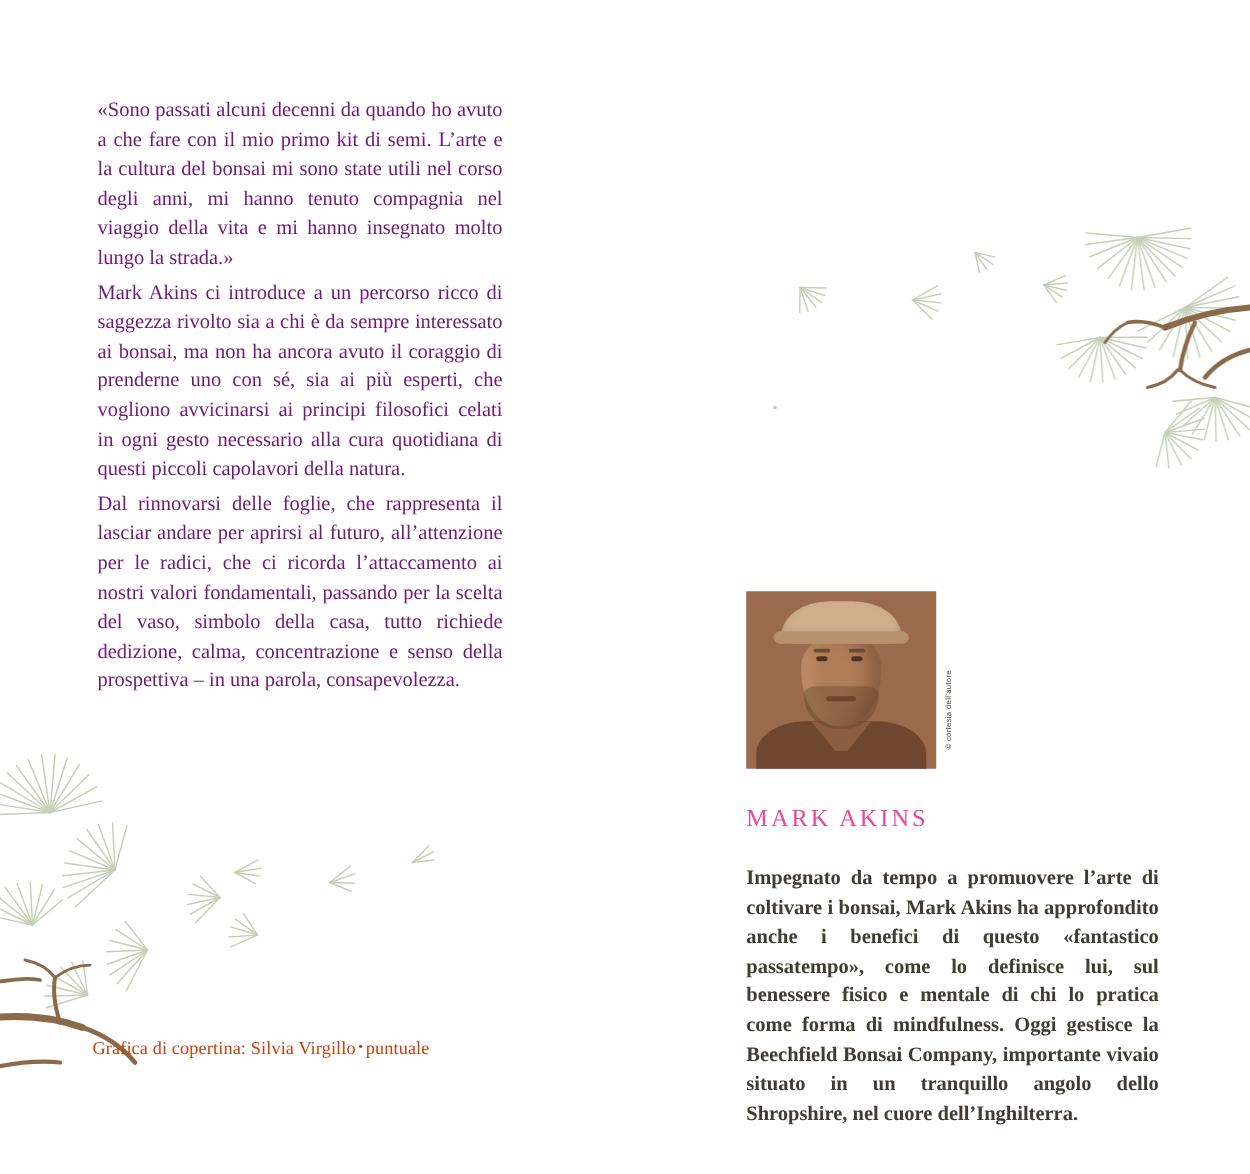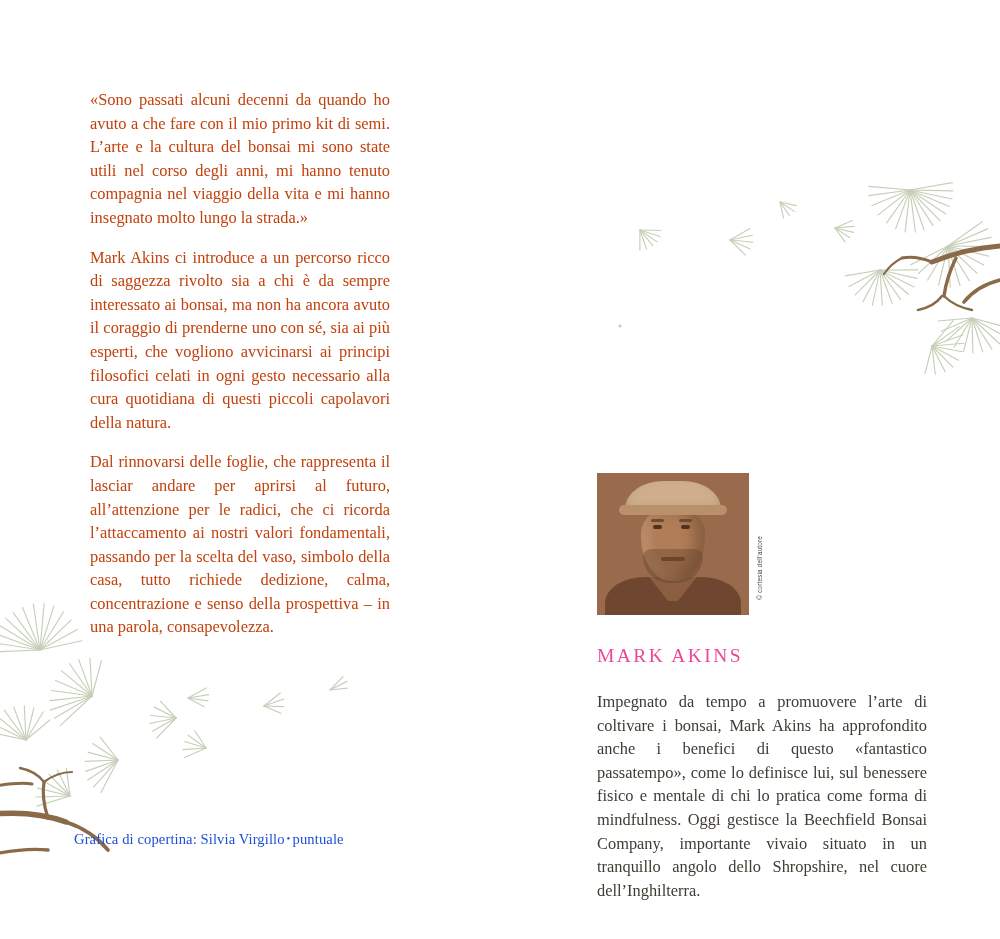--- a/index.html
+++ b/index.html
@@ -35,35 +35,35 @@
   }
 
   
   .left-col {
     position: absolute;
     left: 74px;
     top: 72px;
     width: 332px;
   }
   .blurb p {
-    margin: 16px;
+    margin: 4px;
     font-size: 16.4px;
     line-height: 23.6px;
     text-align: justify;
     text-justify: inter-word;
     hyphens: manual;
-    color: #c2410c;
+    color: #701a75;
   }
   .credit {
     position: absolute;
     left: 74px;
     top: 831px;
     width: 360px;
     font-size: 14.6px;
-    color: #1d4ed8;
+    color: #c2410c;
     letter-spacing: 0.1px;
   }
   .credit .dot {
     font-size: 11px;
     vertical-align: 2px;
     padding: 0 2px;
   }
 
   
   .author-photo {
@@ -195,20 +195,21 @@
     left: 597px;
     top: 690px;
     width: 330px;
   }
   .author-bio p {
     margin: 0;
     font-size: 16.4px;
     line-height: 23.6px;
     text-align: justify;
     color: #403c34;
+    font-weight: bold;
   }
   .author-bio em { font-style: italic; }
 </style>
 </head>
 <body>
 
 <svg class="deco" id="deco-top-right" viewBox="0 0 420 260" xmlns="http://www.w3.org/2000/svg">
   <g stroke="#c2cdb4" stroke-width="1.15" fill="none" stroke-linecap="round" opacity="0.95">
 
     <g transform="translate(330,40) rotate(12)">

